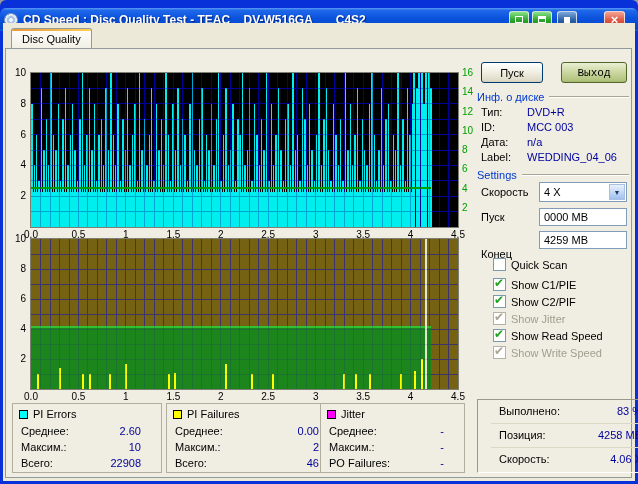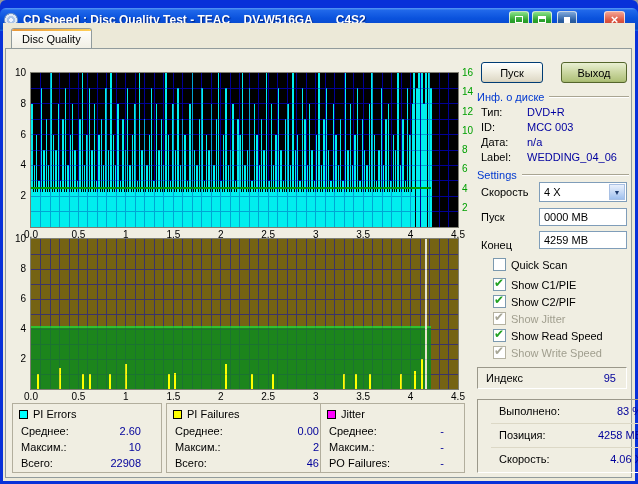--- a/index.html
+++ b/index.html
@@ -45,28 +45,28 @@
   .lg .row{position:absolute;left:8px;right:6px;height:13px;}
   .lg .r1{top:21px}.lg .r2{top:37px}.lg .r3{top:53px}
   .lg .lv{position:absolute;right:14px;color:#00009b;}
 
   .rp{position:absolute;left:463px;top:0;width:163px;height:430px;}
   .btn{position:absolute;height:21px;border:1px solid #003c74;border-radius:3px;
     background:linear-gradient(180deg,#fff,#f2f0e4 45%,#e0dbc9 90%,#d4cdb8);
     display:flex;align-items:center;justify-content:center;font-size:11px;}
   .btn-start{left:12px;top:13px;width:62px;}
   .btn-exit{left:92px;top:13px;width:66px;border-color:#54652c;
-    background:linear-gradient(180deg,#e9f0d3,#cdd9a5 45%,#b3c47e 90%,#a3b76d);}
+    background:linear-gradient(180deg,#e9f0d3,#cdd9a5 45%,#b3c47e 90%,#a3b76d);font-family:Liberation Mono, monospace;}
   .sect{position:absolute;left:8px;right:3px;display:flex;align-items:center;color:#0038d0;}
   .sect .rule{flex:1;height:2px;margin-left:5px;border-top:1px solid #a9a592;border-bottom:1px solid #fff;}
   .sect1{top:42px}.sect2{top:120px}
   .ilbl{position:absolute;left:12px;color:#000;}
   .ival{position:absolute;left:58px;color:#0000a0;white-space:nowrap;}
   .ir1{top:57px}.ir2{top:72px}.ir3{top:87px}.ir4{top:102px}
-  .slbl-speed{top:137px}.slbl-start{top:162px}.slbl-end{top:190px}
+  .slbl-speed{top:137px}.slbl-start{top:162px}.slbl-end{top:199px}
   .combo{position:absolute;left:70px;top:133px;width:88px;height:20px;background:#fff;border:1px solid #7f9db9;}
   .combo .val{position:absolute;left:4px;top:3px;}
   .combo .drop{position:absolute;right:1px;top:1px;bottom:1px;width:16px;
     background:linear-gradient(180deg,#eaf1fc,#c6d9f5 50%,#9fc0ee);border:1px solid #a8c0e4;
     display:flex;align-items:center;justify-content:center;font-size:7px;color:#1c3a6e;}
   .input{position:absolute;left:70px;width:88px;height:18px;background:#fff;border:1px solid #7f9db9;
     padding:0 0 0 4px;font-family:"Liberation Sans","DejaVu Sans",sans-serif;font-size:11px;color:#000;}
   .in-start{top:159px}.in-end{top:182px}
   .cbrow{position:absolute;left:24px;display:flex;align-items:center;gap:5px;}
   .cb1{top:209px}.cb2{top:229px}.cb3{top:246px}.cb4{top:263px}.cb5{top:280px}.cb6{top:297px}
@@ -259,24 +259,20 @@
             </span>
           <span>Show Read Speed</span>
         </div>
         <div class="cbrow cb6 disabled">
           <span class="cb checked">
               <span class="mark">✔</span>
             </span>
           <span>Show Write Speed</span>
         </div>
 
-        <div class="index-panel">
-          <span class="lbl">Индекс</span>
-          <span class="val">95</span>
-        </div>
 
         <div class="status-panel">
           <div class="strow">
             <span>Выполнено:</span>
             <span class="val">83 %</span>
           </div>
           <div class="strow">
             <span>Позиция:</span>
             <span class="val">4258 MB</span>
           </div>

